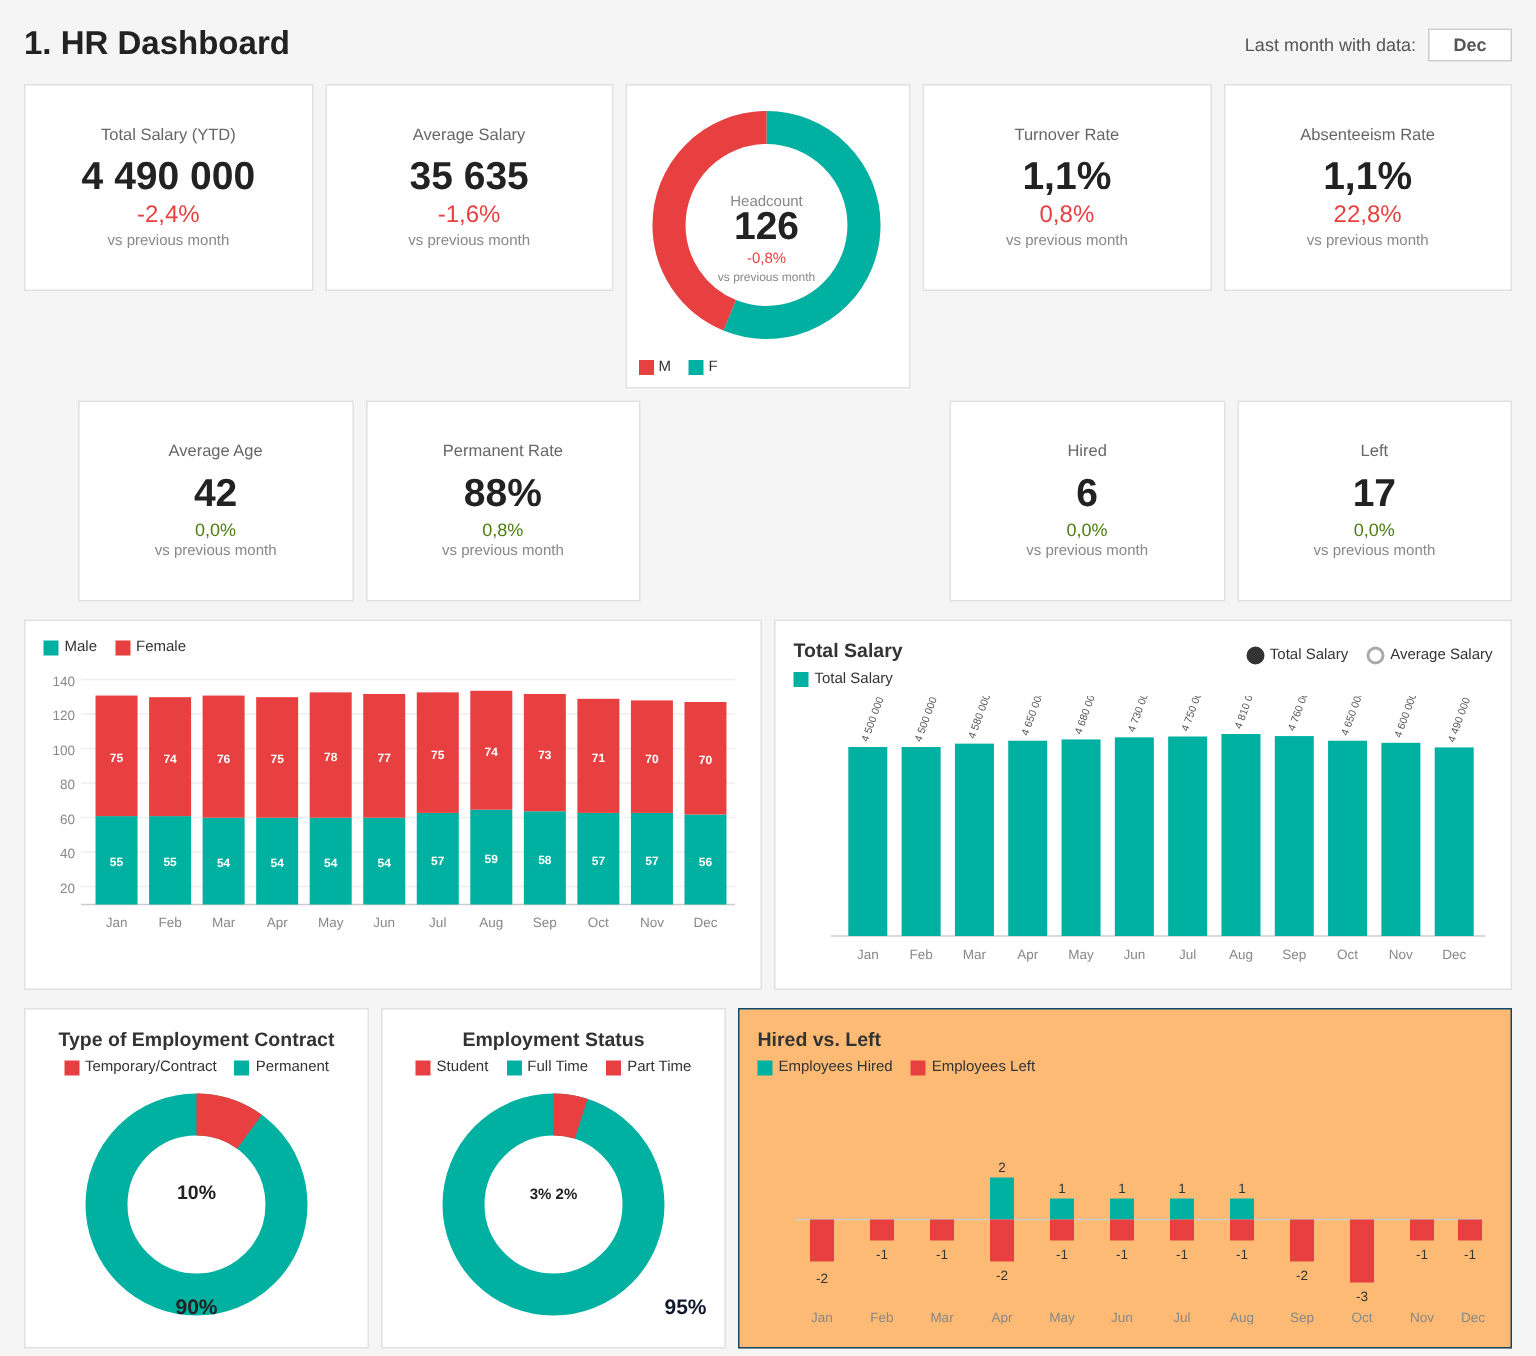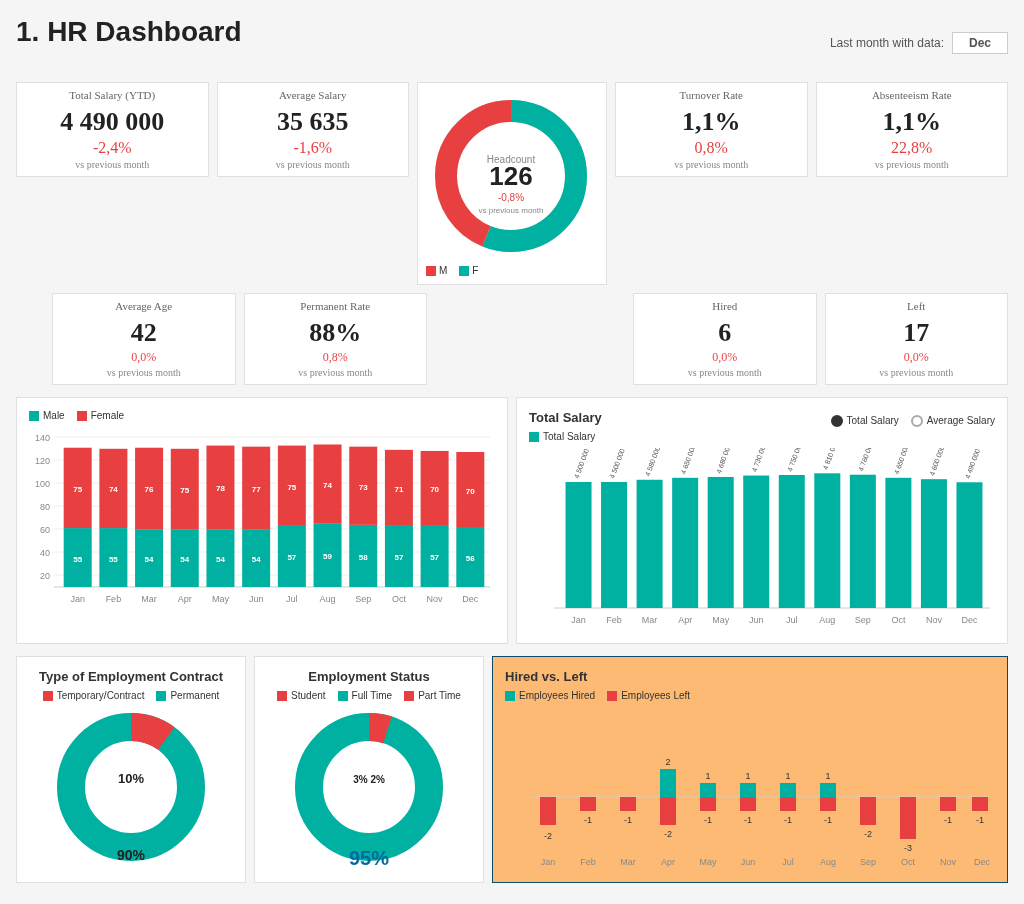--- a/index.html
+++ b/index.html
@@ -1,25 +1,25 @@
 <!DOCTYPE html>
 <html><head>
   <meta charset="utf-8">
   <style>
     * { box-sizing: border-box; margin: 0; padding: 0; }
     body { font-family: Arial, sans-serif; background: #f5f5f5; padding: 16px; font-size: 12px; color: #333; }
-    .page-title { font-size: 28px; font-weight: bold; margin-bottom: 22px; color: #222; }
+    .page-title { font-size: 22px; font-weight: bold; margin-bottom: 2px; color: #222; }
     .header-row { display: flex; justify-content: space-between; align-items: center; margin-bottom: 12px; }
     .last-month { font-size: 12px; color: #555; display: flex; align-items: center; gap: 8px; }
     .last-month-val { border: 1px solid #ccc; padding: 3px 16px; background: #fff; font-weight: bold; }
-    .metric-card { background: #fff; border: 1px solid #e0e0e0; padding: 6px 14px; text-align: center; font-family: Liberation Serif, serif; }
+    .metric-card { background: #fff; border: 1px solid #e0e0e0; padding: 27px 14px; text-align: center; }
     .metric-title { font-size: 11px; color: #666; margin-bottom: 6px; }
     .metric-value { font-size: 26px; font-weight: bold; color: #222; margin-bottom: 2px; }
     .metric-change-red { color: #e84040; font-size: 16px; }
-    .metric-change-green { color: #ef4444; font-size: 12px; }
+    .metric-change-green { color: #4d7c0f; font-size: 12px; }
     .metric-sub { font-size: 10px; color: #888; margin-top: 2px; }
     .donut-card { background: #fff; border: 1px solid #e0e0e0; display: flex; align-items: flex-start; justify-content: center; padding: 8px; grid-row: span 2; }
     .chart-card { background: #fff; border: 1px solid #e0e0e0; padding: 12px; }
     .chart-title { font-size: 13px; font-weight: bold; margin-bottom: 6px; }
     .legend { display: flex; gap: 12px; font-size: 10px; margin-bottom: 6px; flex-wrap: wrap; }
     .legend-item { display: flex; align-items: center; gap: 4px; }
     .legend-dot { width: 10px; height: 10px; display: inline-block; }
     .donut-small-card { background: #fff; border: 1px solid #e0e0e0; padding: 12px; text-align: center; }
     .radio-group { display: flex; gap: 12px; font-size: 10px; float: right; }
     .radio-item { display: flex; align-items: center; gap: 4px; }
@@ -311,21 +311,21 @@
       <div class="legend-item">
           <span class="legend-dot" style="background:#e84040;"></span>
           <span>Part Time</span>
         </div>
     </div>
     <svg width="160" height="160" viewBox="0 0 160 160" style="margin:0 auto;display:block;">
       <circle cx="80" cy="80" r="60" fill="none" stroke="#00b0a0" stroke-width="28"></circle>
       <circle cx="80" cy="80" r="60" fill="none" stroke="#e84040" stroke-width="28" stroke-dasharray="18.8 358.2" stroke-dashoffset="0" transform="rotate(-90 80 80)"></circle>
       <text x="80" y="76" text-anchor="middle" font-size="10" font-weight="bold" fill="#222">3% 2%</text>
     </svg>
-    <div style="font-size:20px;font-weight:bold;color:#0369a1;margin-top:-20px;">95%</div>
+    <div style="font-size:14px;font-weight:bold;color:#0f172a;margin-top:-20px;text-align:right;">95%</div>
   </div>
 
   <div class="hired-left-chart">
     <div class="chart-title">Hired vs. Left</div>
     <div class="legend">
       <div class="legend-item">
           <span class="legend-dot" style="background:#00b0a0;"></span>
           <span>Employees Hired</span>
         </div>
       <div class="legend-item">

